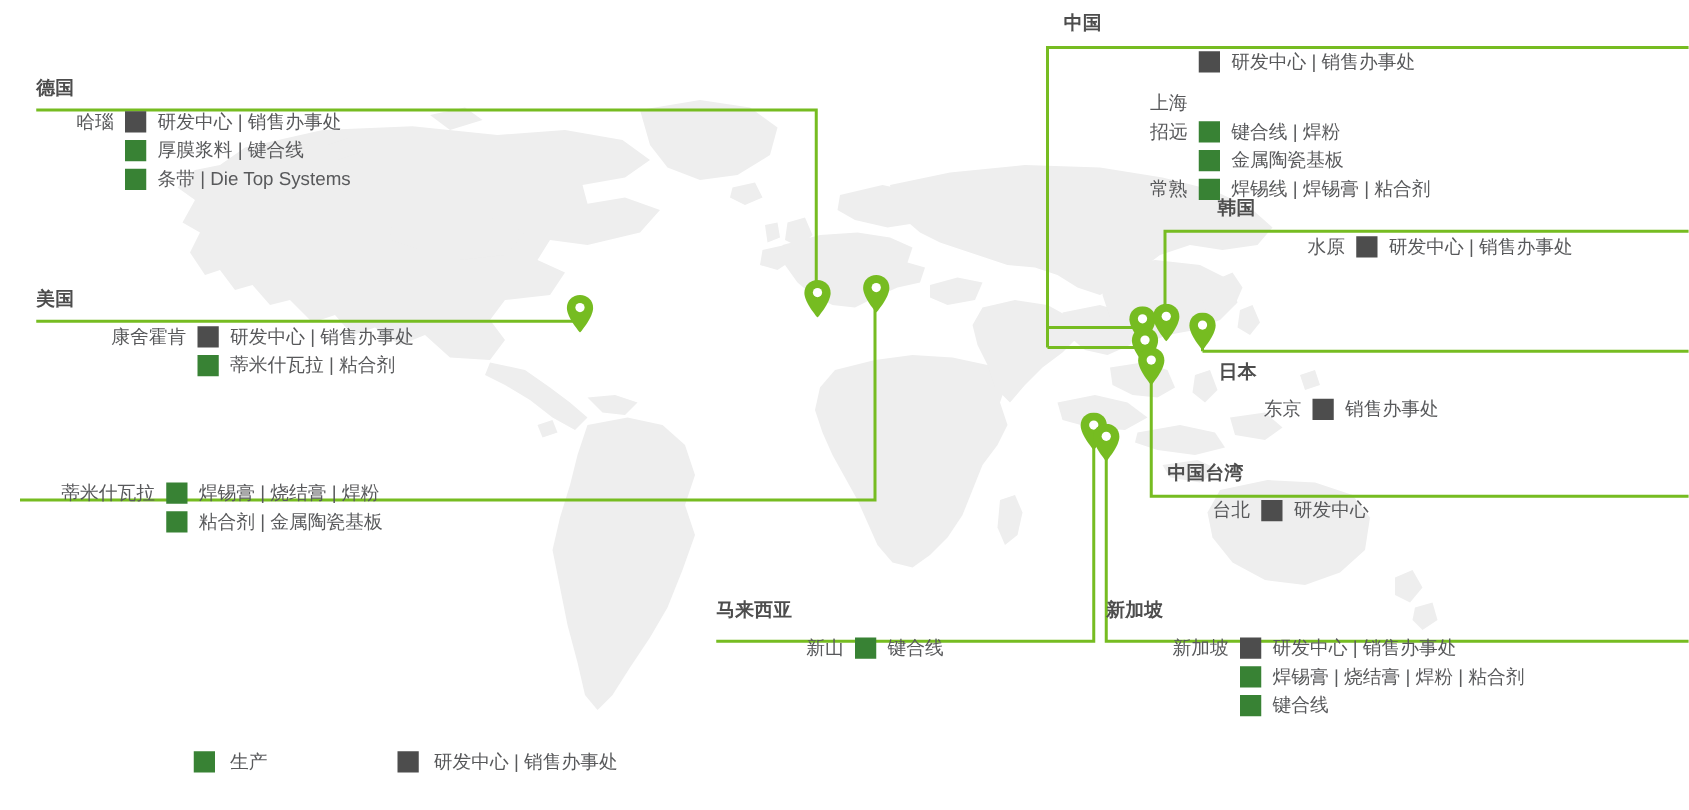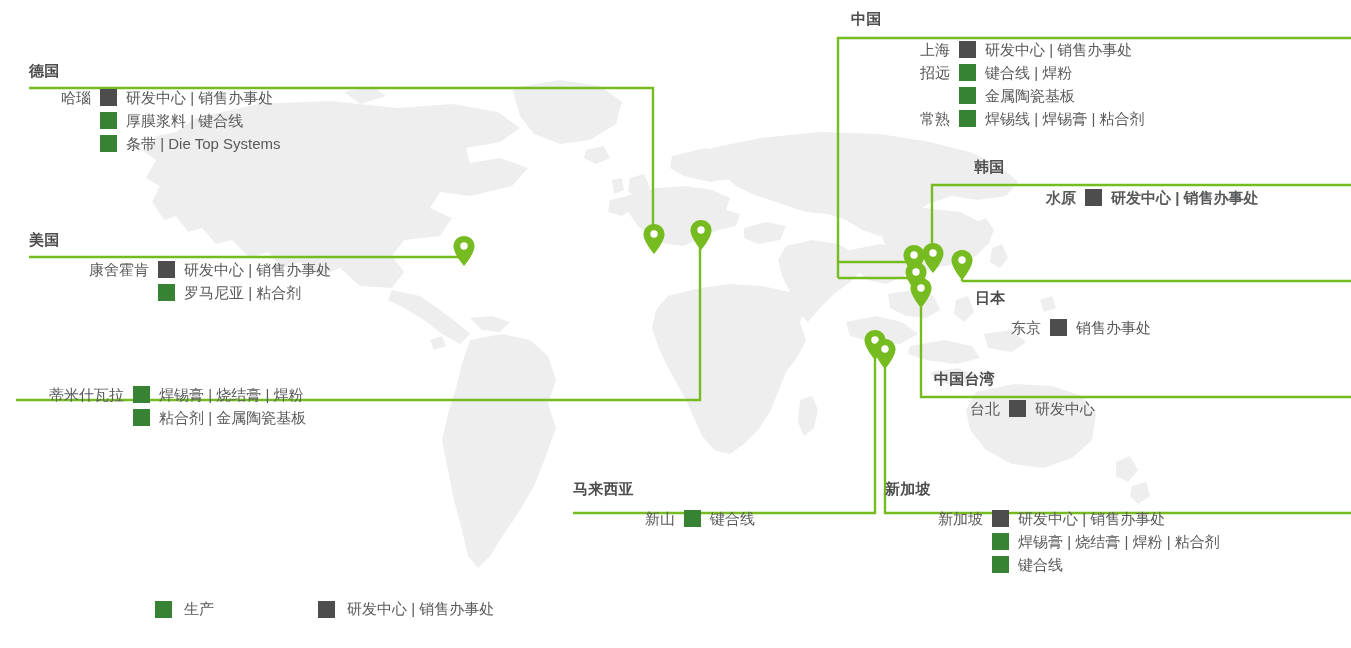--- a/index.html
+++ b/index.html
@@ -250,21 +250,21 @@
     <div class="hdr">美国</div>
     <div class="rows" style="padding-top:9px;">
       <div class="row">
         <div class="city" style="width:120px;">康舍霍肯</div>
         <div class="sw dark"></div>
         <div class="txt">研发中心 | 销售办事处</div>
       </div>
       <div class="row">
         <div class="city" style="width:120px;"></div>
         <div class="sw green"></div>
-        <div class="txt">罗马尼亚 | 粘合剂</div>
+        <div class="txt">蒂米什瓦拉 | 粘合剂</div>
       </div>
     </div>
   </div>
 
   <div class="block" style="left:29px;top:374px;width:420px;">
     <div class="rows" style="padding-top:9px;margin-left:-13px;">
       <div class="row">
         <div class="city" style="width:108px;">蒂米什瓦拉</div>
         <div class="sw green"></div>
         <div class="txt">焊锡膏 | 烧结膏 | 焊粉</div>
@@ -274,21 +274,21 @@
         <div class="sw green"></div>
         <div class="txt">粘合剂 | 金属陶瓷基板</div>
       </div>
     </div>
   </div>
 
   <div class="block" style="left:851px;top:10px;width:480px;">
     <div class="hdr">中国</div>
     <div class="rows" style="padding-top:10px;margin-left:45px;">
       <div class="row">
-        <div class="city" style="width:54px;">上海</div>
+        <div class="city" style="width:54px;margin-top:33px;">上海</div>
         <div class="sw dark"></div>
         <div class="txt">研发中心 | 销售办事处</div>
       </div>
       <div class="row">
         <div class="city" style="width:54px;">招远</div>
         <div class="sw green"></div>
         <div class="txt">键合线 | 焊粉</div>
       </div>
       <div class="row">
         <div class="city" style="width:54px;"></div>
@@ -298,21 +298,21 @@
       <div class="row">
         <div class="city" style="width:54px;">常熟</div>
         <div class="sw green"></div>
         <div class="txt">焊锡线 | 焊锡膏 | 粘合剂</div>
       </div>
     </div>
   </div>
 
   <div class="block" style="left:974px;top:158px;width:360px;">
     <div class="hdr">韩国</div>
-    <div class="rows" style="padding-top:10px;margin-left:48px;font-weight:bold;">
+    <div class="rows" style="padding-top:10px;margin-left:48px;">
       <div class="row">
         <div class="city" style="width:54px;">水原</div>
         <div class="sw dark"></div>
         <div class="txt">研发中心 | 销售办事处</div>
       </div>
     </div>
   </div>
 
   <div class="block" style="left:975px;top:254px;width:360px;margin-top:35px;">
     <div class="hdr">日本</div>

